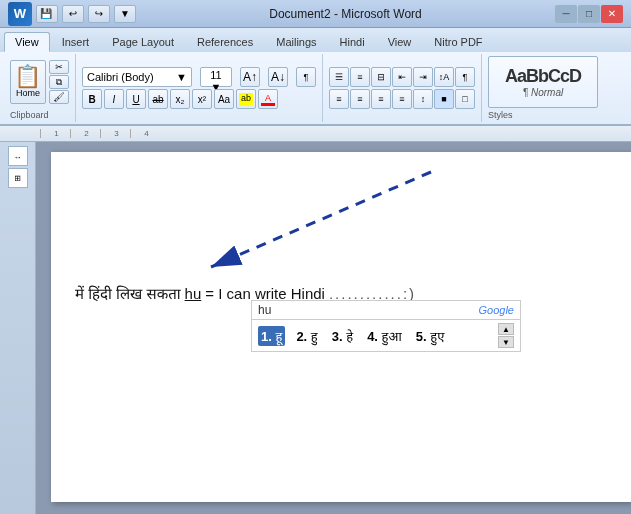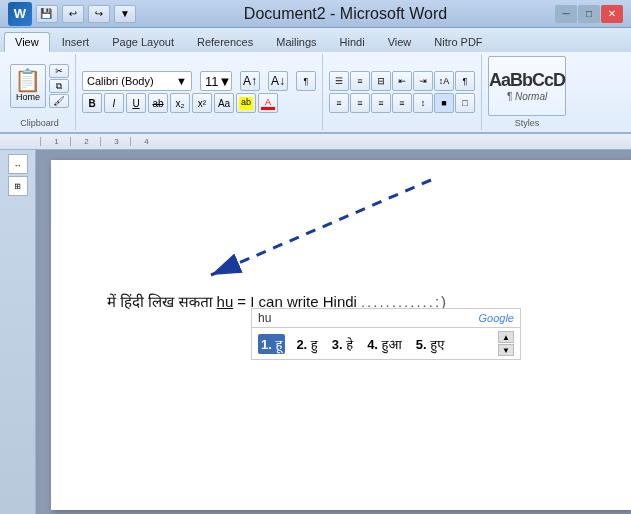--- a/index.html
+++ b/index.html
@@ -25,21 +25,21 @@
     }
     .tb-icon {
       width: 22px; height: 18px;
       background: linear-gradient(to bottom, #e8f0f8, #ccdaf0);
       border: 1px solid #9ab4cc;
       border-radius: 2px;
       display: flex; align-items: center; justify-content: center;
       font-size: 10px; cursor: pointer;
     }
     .title-text {
-      font-size: 16px; color: #1a1a1a; font-weight: normal;
+      font-size: 12px; color: #1a1a1a; font-weight: normal;
     }
     .window-controls { display: flex; gap: 1px; }
     .win-btn {
       width: 22px; height: 18px;
       display: flex; align-items: center; justify-content: center;
       font-size: 10px; cursor: pointer; border-radius: 2px;
     }
     .win-btn.close { background: #e05050; color: white; }
     .win-btn.min, .win-btn.max { background: #9ab4cc; color: #333; }
 
@@ -83,21 +83,20 @@
       flex-direction: column;
       border-right: 1px solid #b8ccdd;
       padding: 2px 6px;
       min-width: 50px;
       position: relative;
     }
     .ribbon-group:last-child { border-right: none; }
     .ribbon-group-label {
       font-size: 9px;
       color: #555;
-      text-align: center;
       margin-top: 2px;
     }
     .ribbon-group-content {
       display: flex;
       align-items: center;
       gap: 3px;
       flex: 1;
     }
 
     
@@ -136,25 +135,26 @@
       width: 110px;
       height: 20px;
       display: flex; align-items: center; justify-content: space-between;
       cursor: pointer;
     }
     .size-dropdown {
       background: white;
       border: 1px solid #9ab4cc;
       border-radius: 2px;
       padding: 1px 4px;
-      font-size: 13px;
+      font-size: 11px;
       width: 32px;
       height: 20px;
       display: flex; align-items: center; justify-content: space-between;
       cursor: pointer;
+      flex-direction: column;
     }
     .fmt-btn {
       width: 20px; height: 20px;
       background: linear-gradient(to bottom, #f5f9ff, #deeaf8);
       border: 1px solid #9ab4cc;
       border-radius: 2px;
       display: flex; align-items: center; justify-content: center;
       cursor: pointer; font-size: 10px;
     }
     .fmt-btn.bold { font-weight: bold; }
@@ -173,23 +173,23 @@
       border-radius: 2px;
       display: flex; align-items: center; justify-content: center;
       cursor: pointer; font-size: 9px;
     }
 
     
     .styles-box {
       background: linear-gradient(to bottom, #f8fbff, #e8f2ff);
       border: 1px solid #9ab4cc;
       border-radius: 2px;
-      padding: 2px 0;
+      padding: 2px 16px;
       min-width: 70px;
-      height: 60px;
+      height: 52px;
       display: flex;
       align-items: center;
       justify-content: center;
     }
     .style-sample {
       font-size: 18px; font-weight: bold; color: #333;
       letter-spacing: -1px;
     }
     .style-label { font-size: 10px; color: #555; font-style: italic; }
 
@@ -240,21 +240,21 @@
       overflow: hidden;
       padding: 10px 15px;
       position: relative;
     }
     .doc-page {
       background: white;
       margin: 0 auto;
       width: 580px;
       min-height: 350px;
       box-shadow: 2px 2px 6px rgba(0,0,0,0.3);
-      padding: 30px 40px 20px 56px;
+      padding: 30px 40px 20px 24px;
       position: relative;
     }
 
     
     .doc-content {
       font-size: 14px;
       color: #111;
       line-height: 1.6;
       position: relative;
     }

